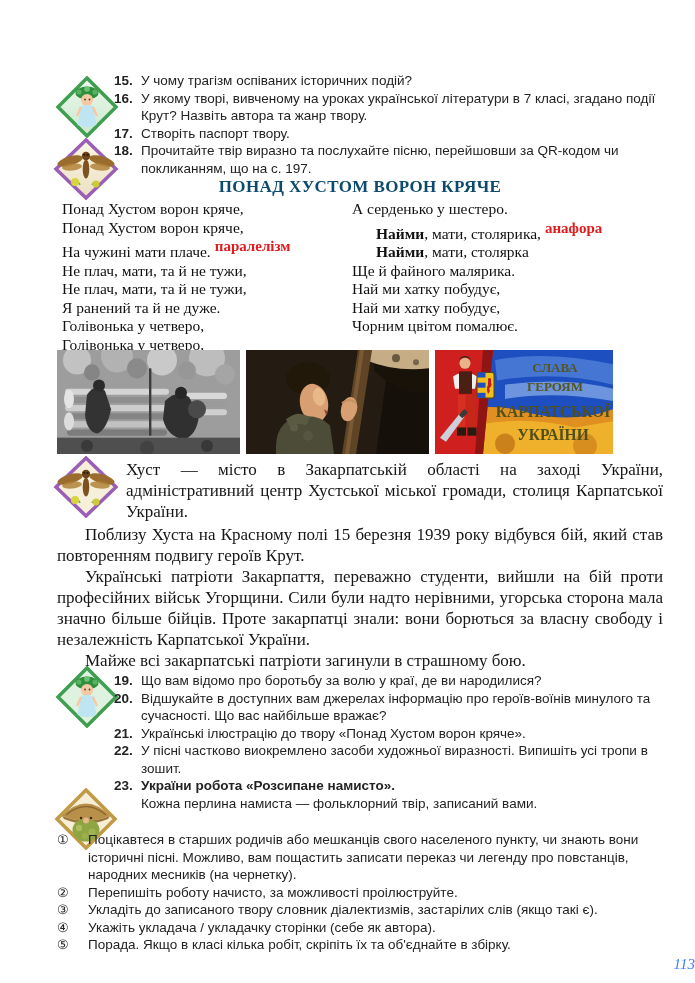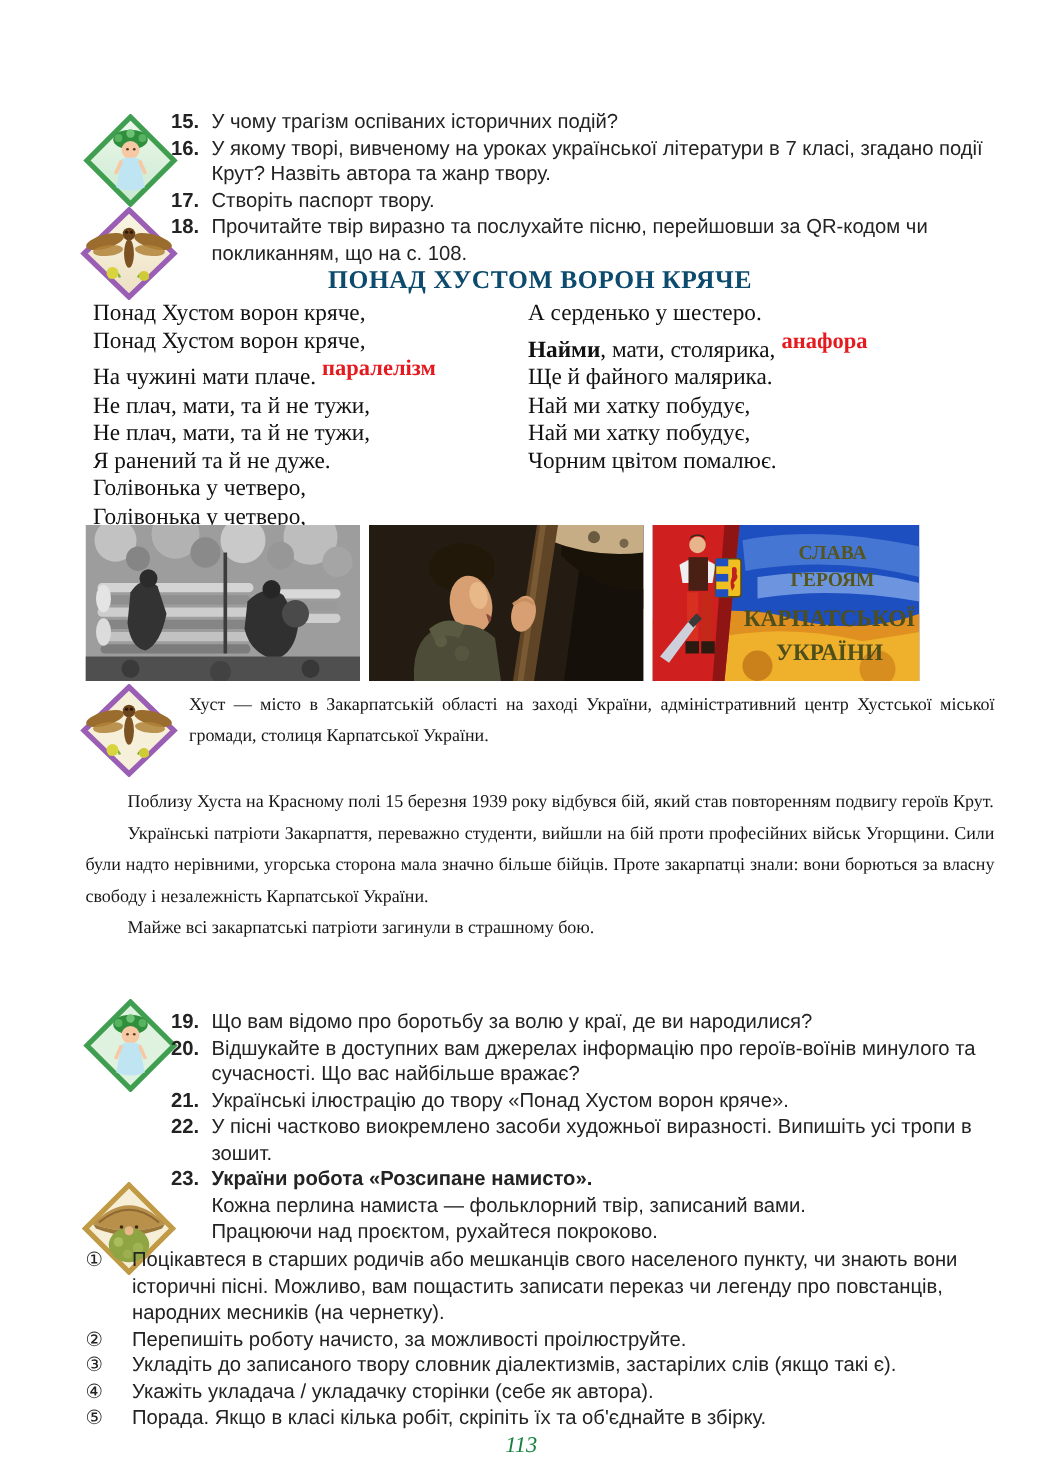--- a/index.html
+++ b/index.html
@@ -10,31 +10,31 @@
   .qlist{font-family:"Liberation Sans",sans-serif;font-size:13.5px;line-height:17.5px;color:#232323;}
   .qitem{display:flex;}
   .qnum{font-weight:bold;flex:none;width:27px;}
   .qtext{flex:1;}
   .qtitle{font-weight:bold;}
   .sub{padding-left:27px;}
   
   .song-title{font-family:"Liberation Serif",serif;font-weight:bold;font-size:17px;
               letter-spacing:.4px;text-align:center;color:#0c4a6e;}
   .poem{font-size:15.5px;line-height:18.5px;color:#111;}
-  .poem .b{font-weight:bold;}
+  .poem .b{font-weight:bold;margin-left:24px;}
   .annot{color:#e51a1f;font-weight:bold;font-size:15px;vertical-align:super;margin-left:4px;}
   
-  .para{font-size:12px;line-height:21px;text-align:justify;margin:0;}
+  .para{font-size:17px;line-height:21px;text-align:justify;margin:0;}
   .indent{text-indent:28px;}
   
   .steps{font-family:"Liberation Sans",sans-serif;font-size:13.5px;line-height:17.5px;color:#232323;}
   .step{display:flex;}
   .smarker{flex:none;width:19px;font-size:13px;}
   .stext{flex:1;margin-left:12px;}
-  .pagenum{font-style:italic;font-size:15px;text-align:center;color:#15803d;}
+  .pagenum{font-style:italic;font-size:15px;text-align:right;color:#3b82f6;}
   .imgbox{position:absolute;top:350px;height:104px;}
   .imgbox svg{display:block;width:100%;height:100%;}
 </style>
 </head>
 <body>
 
 <div class="abs" style="left:55px;top:76px;width:64px;height:62px">
   <svg viewBox="0 0 64 62" width="64" height="62">
     <defs>
         <linearGradient id="gm" x1="0" y1="0" x2="0" y2="1">
@@ -87,39 +87,40 @@
   <div class="qitem">
     <span class="qnum">16.</span>
     <span class="qtext">У якому творі, вивченому на уроках української літератури в 7 класі, згадано події Крут? Назвіть автора та жанр твору.</span>
   </div>
   <div class="qitem">
     <span class="qnum">17.</span>
     <span class="qtext">Створіть паспорт твору.</span>
   </div>
   <div class="qitem">
     <span class="qnum">18.</span>
-    <span class="qtext">Прочитайте твір виразно та послухайте пісню, перейшовши за QR-кодом чи покликанням, що на с. 108.</span>
+    <span class="qtext">Прочитайте твір виразно та послухайте пісню, перейшовши за QR-кодом чи покликанням, що на с. 197.</span>
   </div>
 </div>
 
 <div class="abs song-title" style="left:57px;top:177px;width:606px">ПОНАД ХУСТОМ ВОРОН КРЯЧЕ</div>
 
 <div class="abs poem" style="left:62px;top:200px;width:285px">
   <div><span>Понад Хустом ворон кряче,</span></div>
   <div><span>Понад Хустом ворон кряче,</span></div>
   <div><span>На чужині мати плаче.</span><span class="annot">паралелізм</span></div>
   <div><span>Не плач, мати, та й не тужи,</span></div>
   <div><span>Не плач, мати, та й не тужи,</span></div>
   <div><span>Я ранений та й не дуже.</span></div>
   <div><span>Голівонька у четверо,</span></div>
   <div><span>Голівонька у четверо,</span></div>
 </div>
 <div class="abs poem" style="left:352px;top:200px;width:300px">
   <div><span>А серденько у шестеро.</span></div>
   <div><span class="b">Найми</span><span>, мати, столярика,</span><span class="annot">анафора</span></div>
+  <div><span class="b">Найми</span><span>, мати, столярка</span></div>
   <div><span>Ще й файного малярика.</span></div>
   <div><span>Най ми хатку побудує,</span></div>
   <div><span>Най ми хатку побудує,</span></div>
   <div><span>Чорним цвітом помалює.</span></div>
 </div>
 
 <div class="imgbox" style="left:57px;width:183px">
   <svg viewBox="0 0 183 102" preserveAspectRatio="none">
     <rect width="183" height="102" fill="#9d9d9d"></rect>
     <circle cx="20" cy="10" r="14" fill="#c2c2c2"></circle>
@@ -284,21 +285,20 @@
   </div>
   <div class="qitem">
     <span class="qnum">22.</span>
     <span class="qtext">У пісні частково виокремлено засоби художньої виразності. Випишіть усі тропи в зошит.</span>
   </div>
   <div class="qitem">
     <span class="qnum">23.</span>
     <span class="qtext qtitle">України робота «Розсипане намисто».</span>
   </div>
   <div class="sub">Кожна перлина намиста — фольклорний твір, записаний вами.</div>
-  <div class="sub">Працюючи над проєктом, рухайтеся покроково.</div>
 </div>
 
 <div class="abs steps" style="left:57px;top:831px;width:612px">
   <div class="step">
     <span class="smarker">①</span>
     <span class="stext">Поцікавтеся в старших родичів або мешканців свого населеного пункту, чи знають вони історичні пісні. Можливо, вам пощастить записати переказ чи легенду про повстанців, народних месників (на чернетку).</span>
   </div>
   <div class="step">
     <span class="smarker">②</span>
     <span class="stext">Перепишіть роботу начисто, за можливості проілюструйте.</span>

